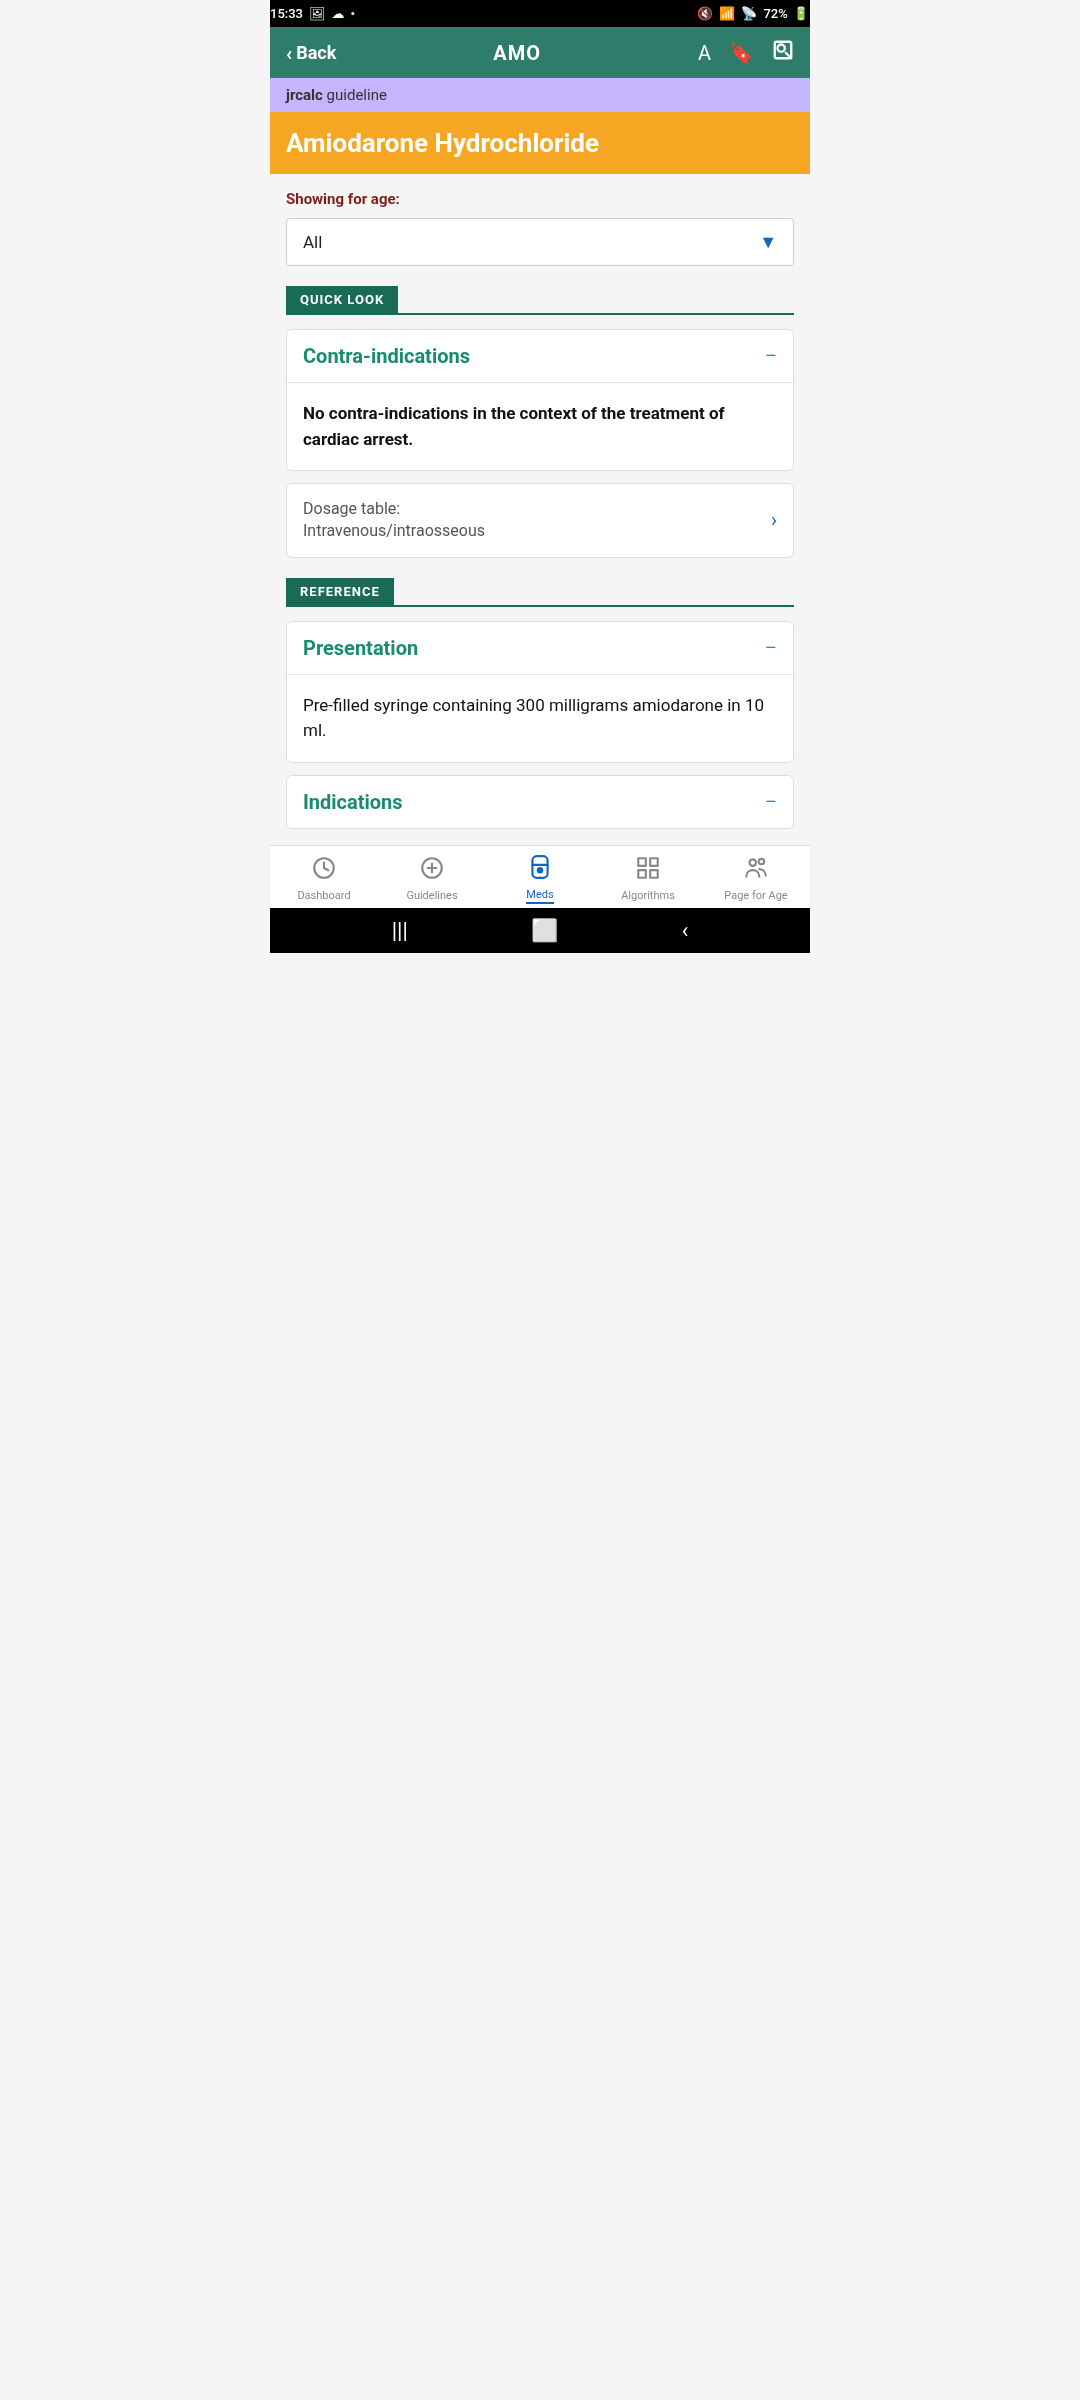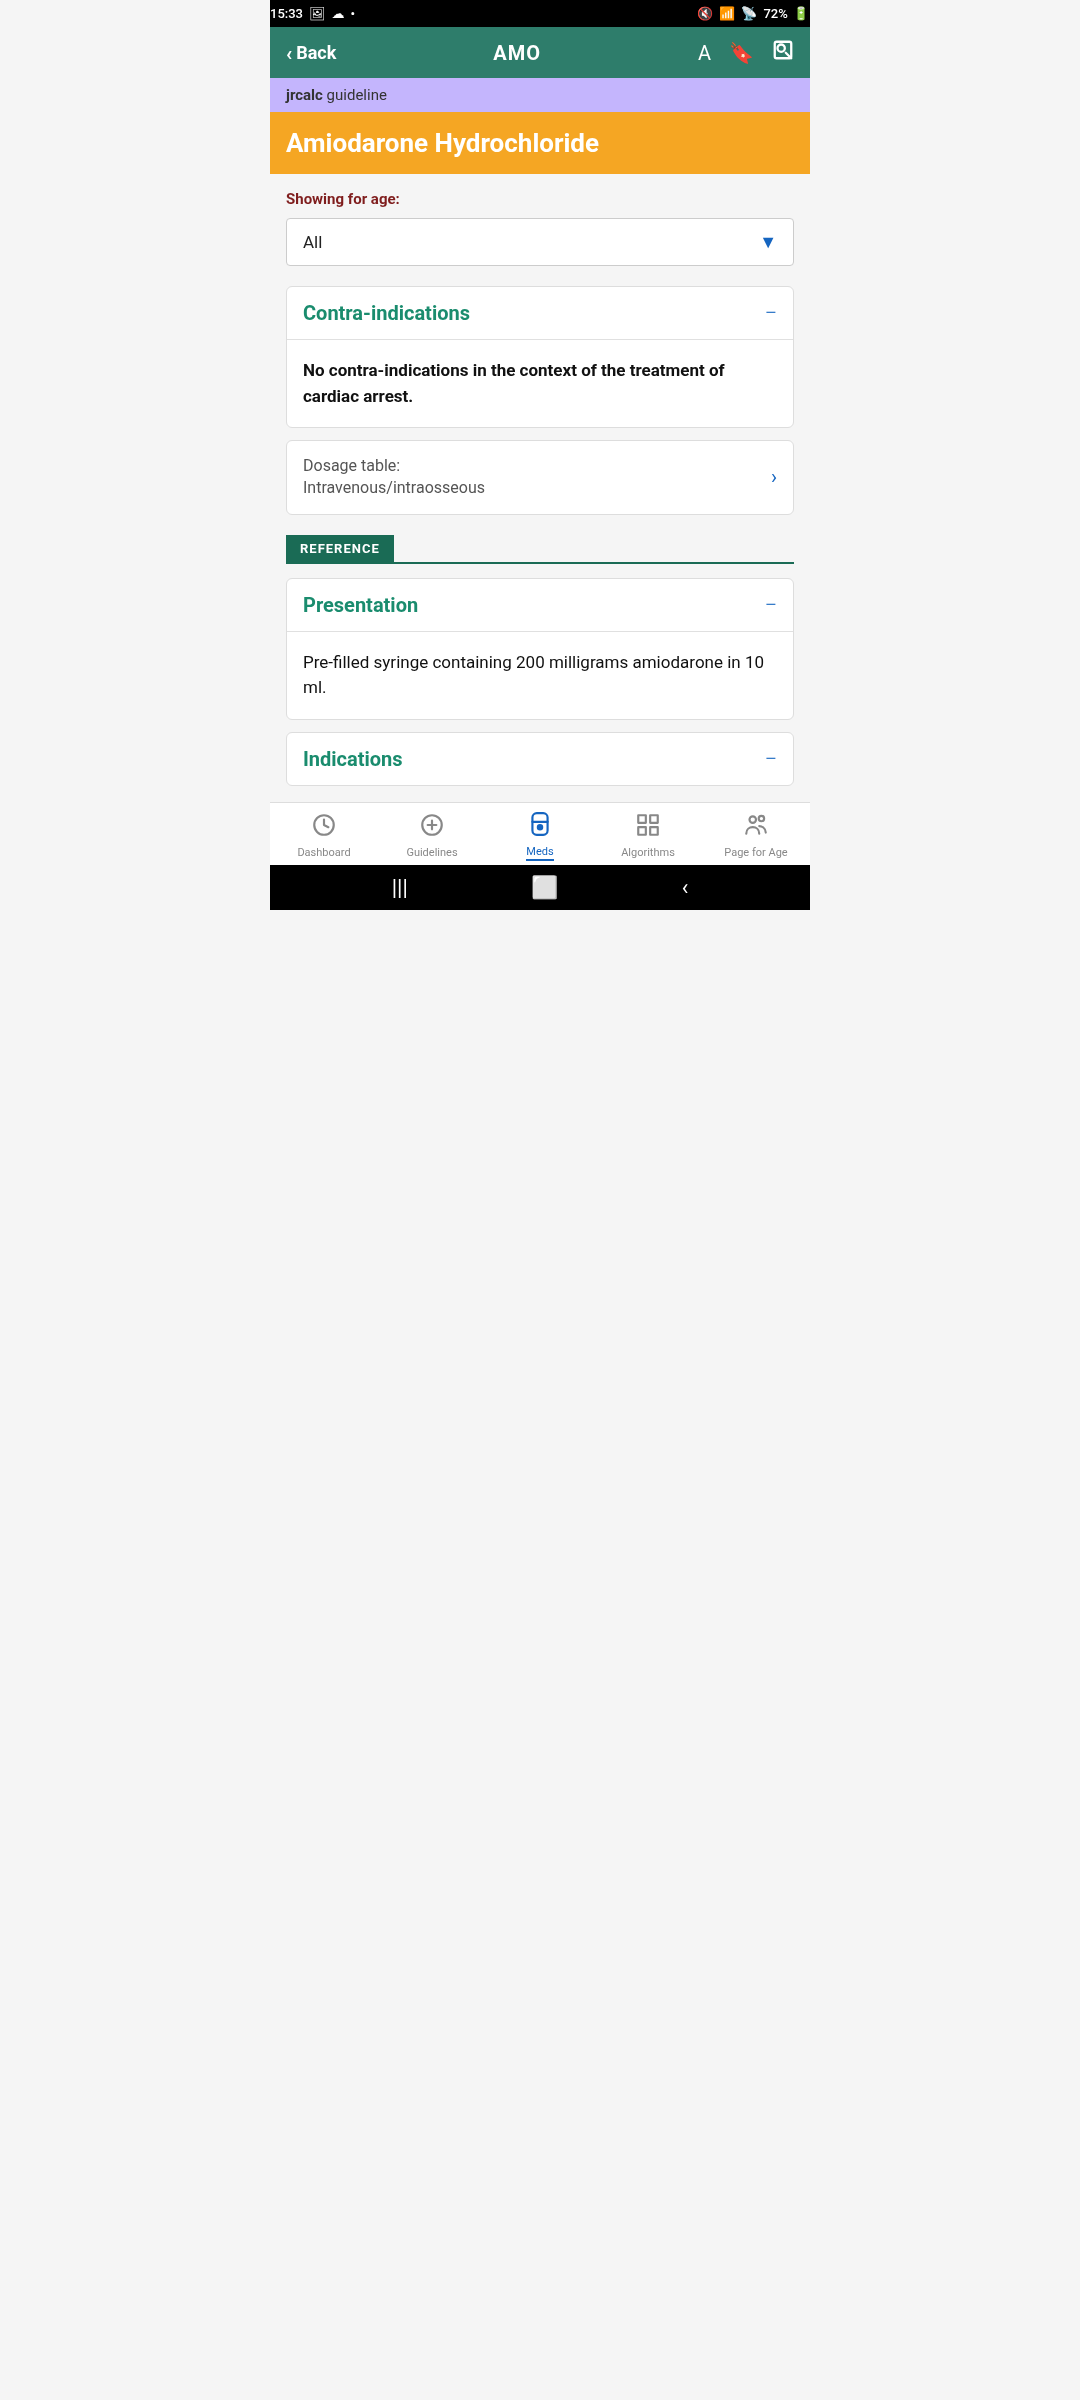--- a/index.html
+++ b/index.html
@@ -309,20 +309,24 @@
 
 <div class="main-content">
 
   <div class="showing-for">Showing for age:</div>
 
   <div class="dropdown-container">
     <span class="dropdown-value">All</span>
     <span class="dropdown-arrow">▼</span>
   </div>
 
+  <div class="section-header-row">
+    <div class="section-header">QUICK LOOK</div>
+    <hr class="section-divider">
+  </div>
 
   <div class="card">
     <div class="card-header">
       <span class="card-title">Contra-indications</span>
       <span class="card-toggle">−</span>
     </div>
     <div class="card-body">
       <p class="card-body-text bold-text">No contra-indications in the context of the treatment of cardiac arrest.</p>
     </div>
   </div>
@@ -336,21 +340,21 @@
     <div class="section-header">REFERENCE</div>
     <hr class="section-divider">
   </div>
 
   <div class="card">
     <div class="card-header">
       <span class="card-title">Presentation</span>
       <span class="card-toggle">−</span>
     </div>
     <div class="card-body">
-      <p class="card-body-text">Pre-filled syringe containing 200 milligrams amiodarone in 10 ml.</p>
+      <p class="card-body-text">Pre-filled syringe containing 300 milligrams amiodarone in 10 ml.</p>
     </div>
   </div>
 
   <div class="card-partial">
     <div class="card-partial-header">
       <span class="card-title">Indications</span>
       <span class="card-toggle">−</span>
     </div>
   </div>
 

